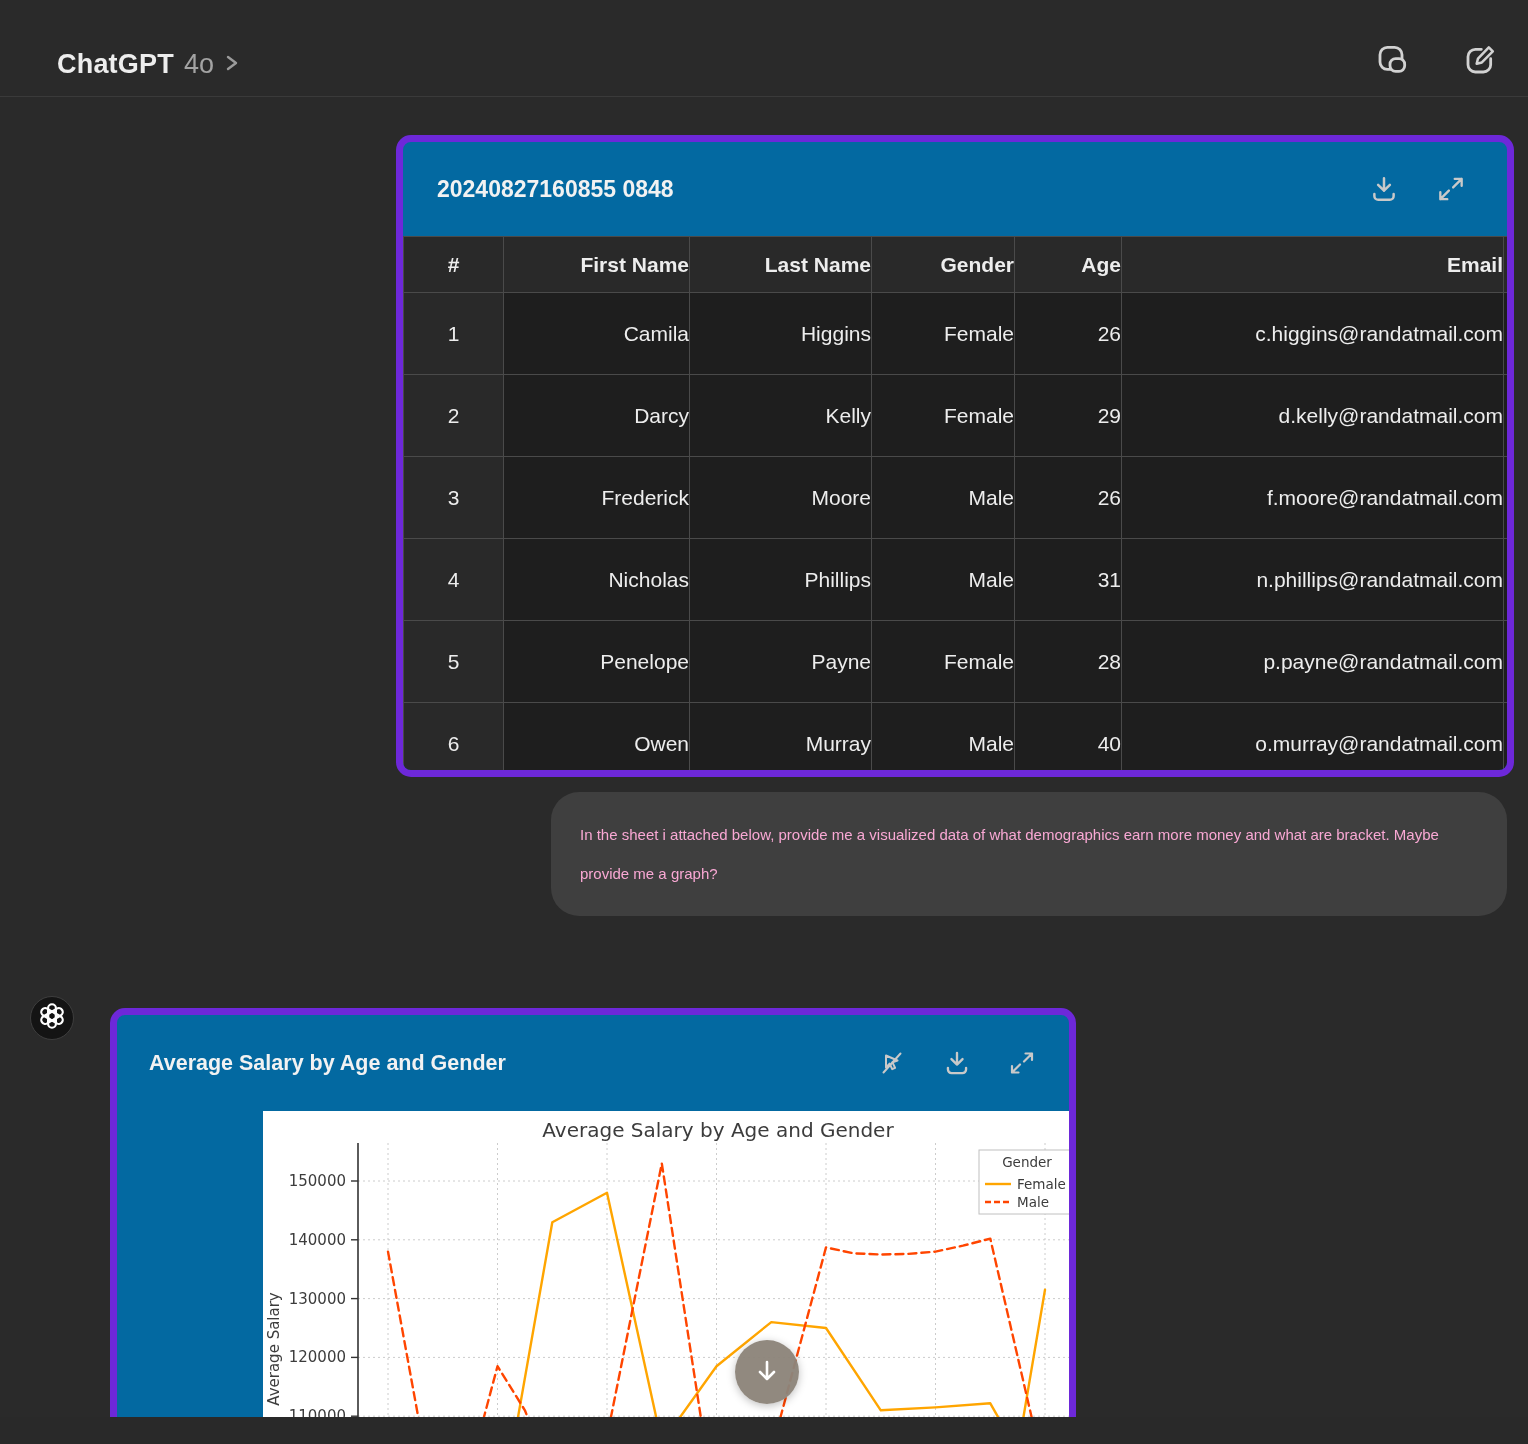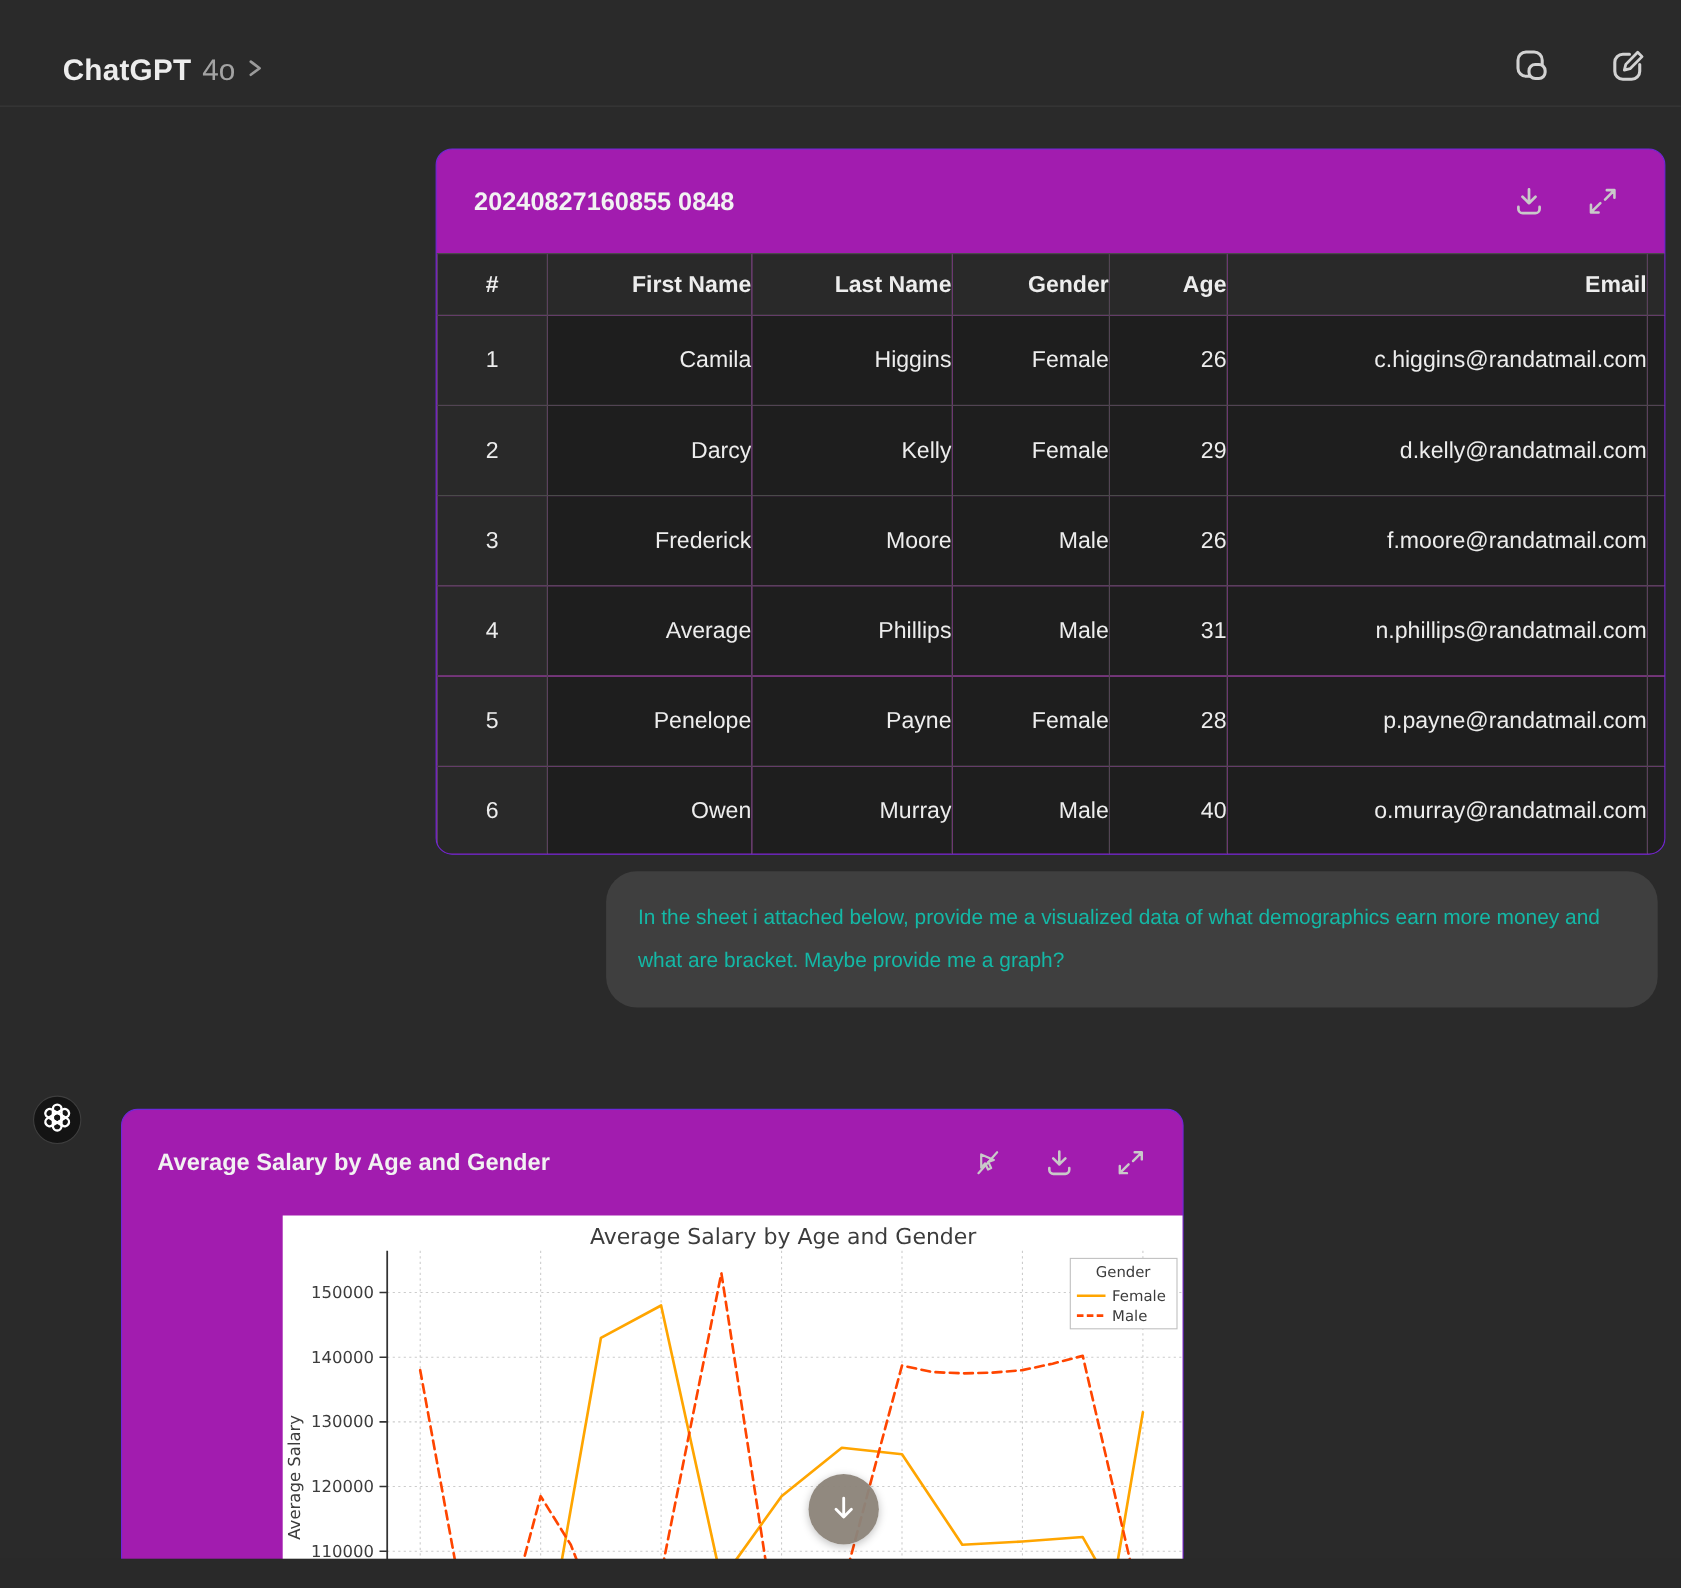--- a/index.html
+++ b/index.html
@@ -18,21 +18,21 @@
     box-sizing:border-box;padding:0 28px 16px 57px;
   }
   .brand{display:flex;align-items:center;gap:10px;cursor:pointer;}
   .brand .app-title{font-size:27px;font-weight:700;color:#ededed;letter-spacing:.2px;}
   .brand .model-name{font-size:27px;font-weight:400;color:#a3a3a3;}
   .header-actions{display:flex;align-items:center;gap:48px;}
   .icon-btn{background:none;border:none;padding:0;cursor:pointer;display:flex;align-items:center;justify-content:center;}
   .icon-btn svg{display:block;}
   
   .card{
-    position:absolute;background:#a21caf;border:1px solid #6d28d9;border-radius:15px;
+    position:absolute;background:#0369a1;border:7px solid #6d28d9;border-radius:15px;
     box-sizing:border-box;overflow:hidden;
   }
   .card-head{display:flex;align-items:center;justify-content:space-between;box-sizing:border-box;}
   .card-title{font-weight:700;color:#f2f2f2;}
   .card-actions{display:flex;align-items:center;}
   
   .table-card{left:396px;top:135px;width:1118px;height:642px;}
   .table-card .card-head{height:94px;padding:0 40px 0 34px;}
   .table-card .card-title{font-size:23px;}
   .table-card .card-actions{gap:34px;}
@@ -44,21 +44,21 @@
   }
   table.sheet th{height:56px;background:#292929;font-weight:700;}
   table.sheet td{height:82px;background:#1e1e1e;font-weight:400;}
   table.sheet td.rownum, table.sheet th.rownum{background:#292929;text-align:center;padding:0;}
   table.sheet .spacer{padding:0;}
   
   .user-bubble{
     position:absolute;right:21px;top:792px;width:956px;box-sizing:border-box;
     background:#3f3f3f;border-radius:28px;padding:23px 29px;
   }
-  .user-bubble p{margin:0;font-size:19px;line-height:39px;color:#14b8a6;}
+  .user-bubble p{margin:0;font-size:15px;line-height:39px;color:#f9a8d4;}
   
   .assistant-avatar{
     position:absolute;left:30px;top:996px;width:44px;height:44px;border-radius:50%;
     background:#141414;border:1px solid #3e3e3e;display:flex;align-items:center;justify-content:center;
     box-sizing:border-box;
   }
   .chart-card{left:110px;top:1008px;width:966px;height:436px;}
   .chart-card .card-head{height:96px;padding:0 32px 0 32px;}
   .chart-card .card-title{font-size:21.5px;}
   .chart-card .card-actions{gap:34px;}
@@ -175,21 +175,21 @@
           <td class="rownum">3</td>
           <td>Frederick</td>
           <td>Moore</td>
           <td>Male</td>
           <td>26</td>
           <td>f.moore@randatmail.com</td>
           <td class="spacer"></td>
         </tr>
         <tr>
           <td class="rownum">4</td>
-          <td>Average</td>
+          <td>Nicholas</td>
           <td>Phillips</td>
           <td>Male</td>
           <td>31</td>
           <td>n.phillips@randatmail.com</td>
           <td class="spacer"></td>
         </tr>
         <tr>
           <td class="rownum">5</td>
           <td>Penelope</td>
           <td>Payne</td>

